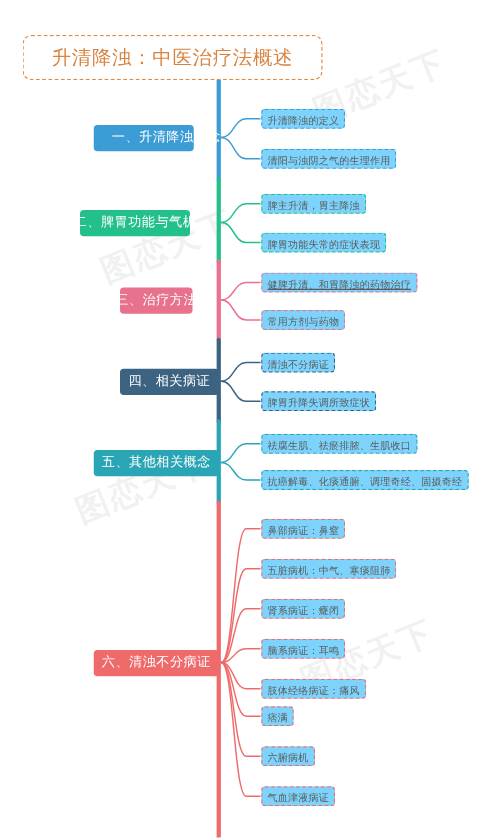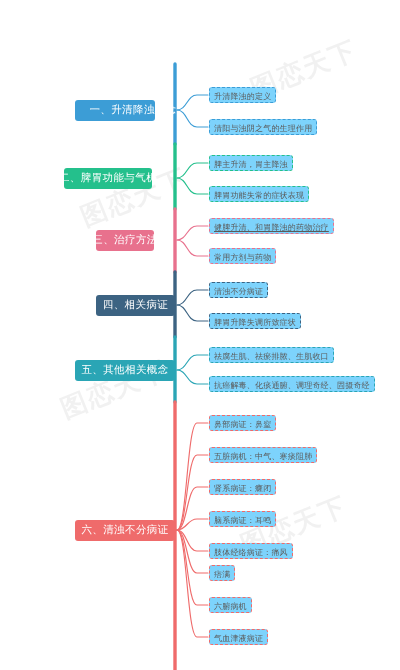--- a/index.html
+++ b/index.html
@@ -75,20 +75,23 @@
       <path d="M177 530 C187 530,187 423,197 423 L208 423" fill="none" stroke="#ef6b6b" stroke-width="1.15" stroke-linecap="round"></path>
       <path d="M177 530 C187 530,187 455,197 455 L208 455" fill="none" stroke="#ef6b6b" stroke-width="1.15" stroke-linecap="round"></path>
       <path d="M177 530 C187 530,187 487,197 487 L208 487" fill="none" stroke="#ef6b6b" stroke-width="1.15" stroke-linecap="round"></path>
       <path d="M177 530 C187 530,187 519,197 519 L208 519" fill="none" stroke="#ef6b6b" stroke-width="1.15" stroke-linecap="round"></path>
       <path d="M177 530 C187 530,187 551,197 551 L208 551" fill="none" stroke="#ef6b6b" stroke-width="1.15" stroke-linecap="round"></path>
       <path d="M177 530 C187 530,187 573,197 573 L208 573" fill="none" stroke="#ef6b6b" stroke-width="1.15" stroke-linecap="round"></path>
       <path d="M177 530 C187 530,187 605,197 605 L208 605" fill="none" stroke="#ef6b6b" stroke-width="1.15" stroke-linecap="round"></path>
       <path d="M177 530 C187 530,187 637,197 637 L208 637" fill="none" stroke="#ef6b6b" stroke-width="1.15" stroke-linecap="round"></path>
     </svg>
 
+  <div class="node root">
+    <span>升清降浊：中医治疗法概述</span>
+  </div>
 
   <div id="nodes">
       <div class="node branch" style="left: 75px; top: 99.5px; width: 80px; background: rgb(60, 157, 214); padding-left: 43px;">
         <span>一、升清降浊概念</span>
       </div>
       <div class="node leaf" style="left: 209px; top: 87px; border-color: rgb(60, 157, 214); color: rgb(91, 91, 91);">
         <span>升清降浊的定义</span>
       </div>
       <div class="node leaf" style="left: 209px; top: 119px; border-color: rgb(60, 157, 214); color: rgb(91, 91, 91);">
         <span>清阳与浊阴之气的生理作用</span>

